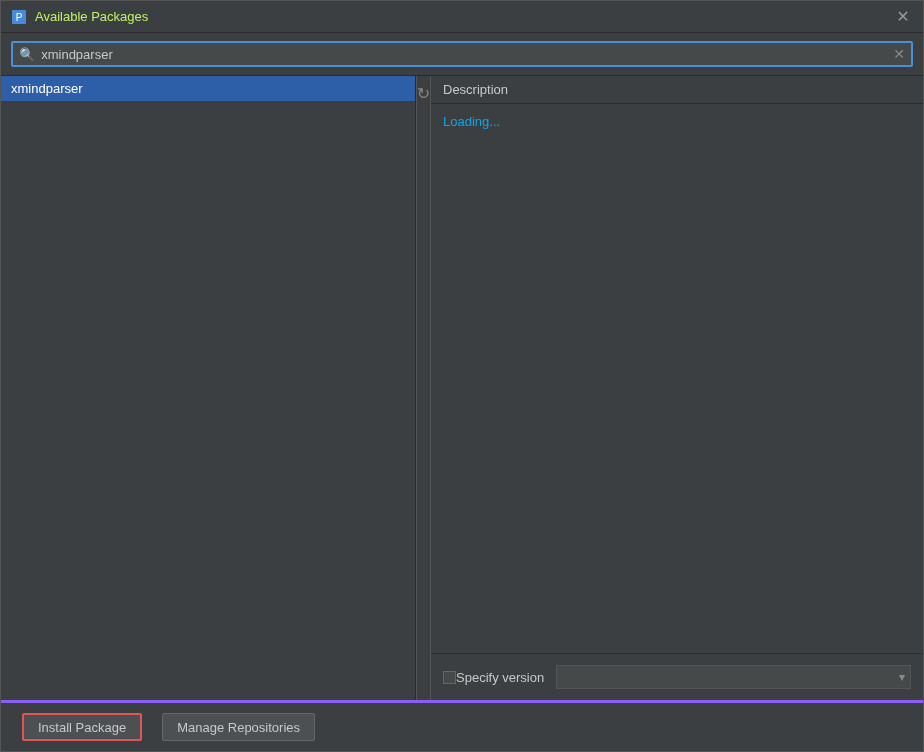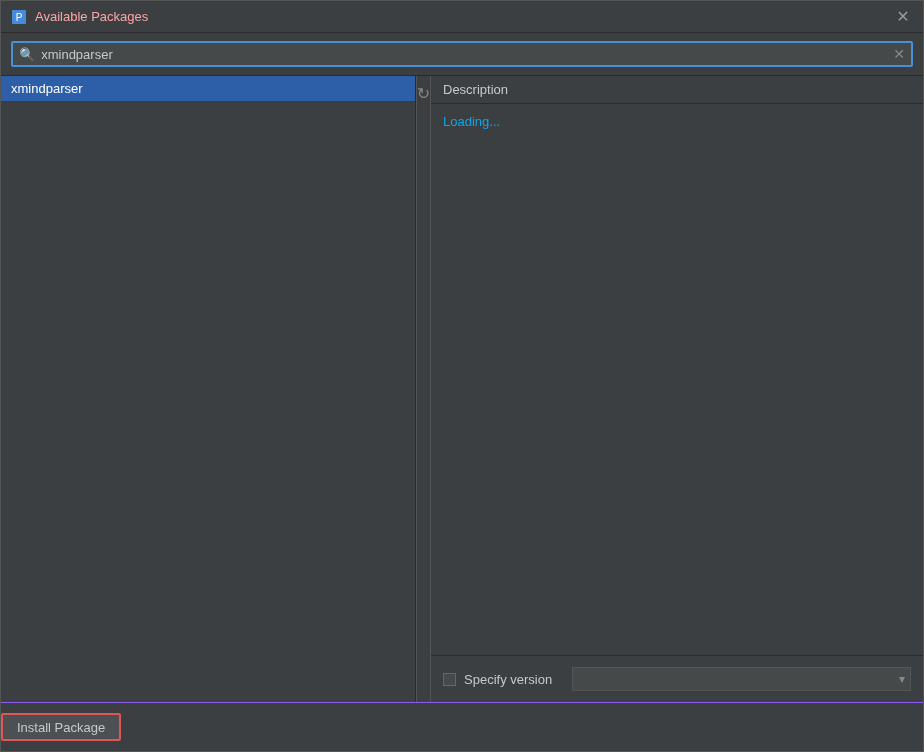--- a/index.html
+++ b/index.html
@@ -46,21 +46,21 @@
 
     .title-icon {
       width: 16px;
       height: 16px;
       display: flex;
       align-items: center;
       justify-content: center;
     }
 
     .title-text {
-      color: #fca5a5;
+      color: #bef264;
       font-size: 13px;
     }
 
     .close-btn {
       width: 20px;
       height: 20px;
       display: flex;
       align-items: center;
       justify-content: center;
       cursor: pointer;
@@ -163,21 +163,20 @@
 
     .options-bar {
       border-top: 1px solid #2b2b2b;
       padding: 6px 12px;
       flex-shrink: 0;
     }
 
     .option-row {
       display: flex;
       align-items: center;
-      gap: 8px;
       padding: 5px 0;
     }
 
     .option-checkbox {
       width: 13px;
       height: 13px;
       border: 1px solid #666;
       background: #45494a;
       flex-shrink: 0;
       cursor: pointer;
@@ -224,22 +223,22 @@
     .select-wrapper::after {
       content: '▾';
       position: absolute;
       right: 6px;
       color: #888;
       pointer-events: none;
       font-size: 12px;
     }
 
     .footer {
-      padding: 10px 0;
-      border-top: 1px solid #8b5cf6;
+      padding: 10px 21px;
+      border-top: 3px solid #8b5cf6;
       display: flex;
       align-items: center;
       gap: 20px;
       flex-shrink: 0;
     }
 
     .btn {
       padding: 5px 14px;
       background: #4c5052;
       border: 1px solid #666;
@@ -336,14 +335,17 @@
         </div>
 
       </div>
     </div>
   </div>
 
   <div class="footer">
     <button class="btn btn-install">
       <span>Install Package</span>
     </button>
+    <button class="btn">
+      <span>Manage Repositories</span>
+    </button>
   </div>
 </div>
 
 </body></html>

